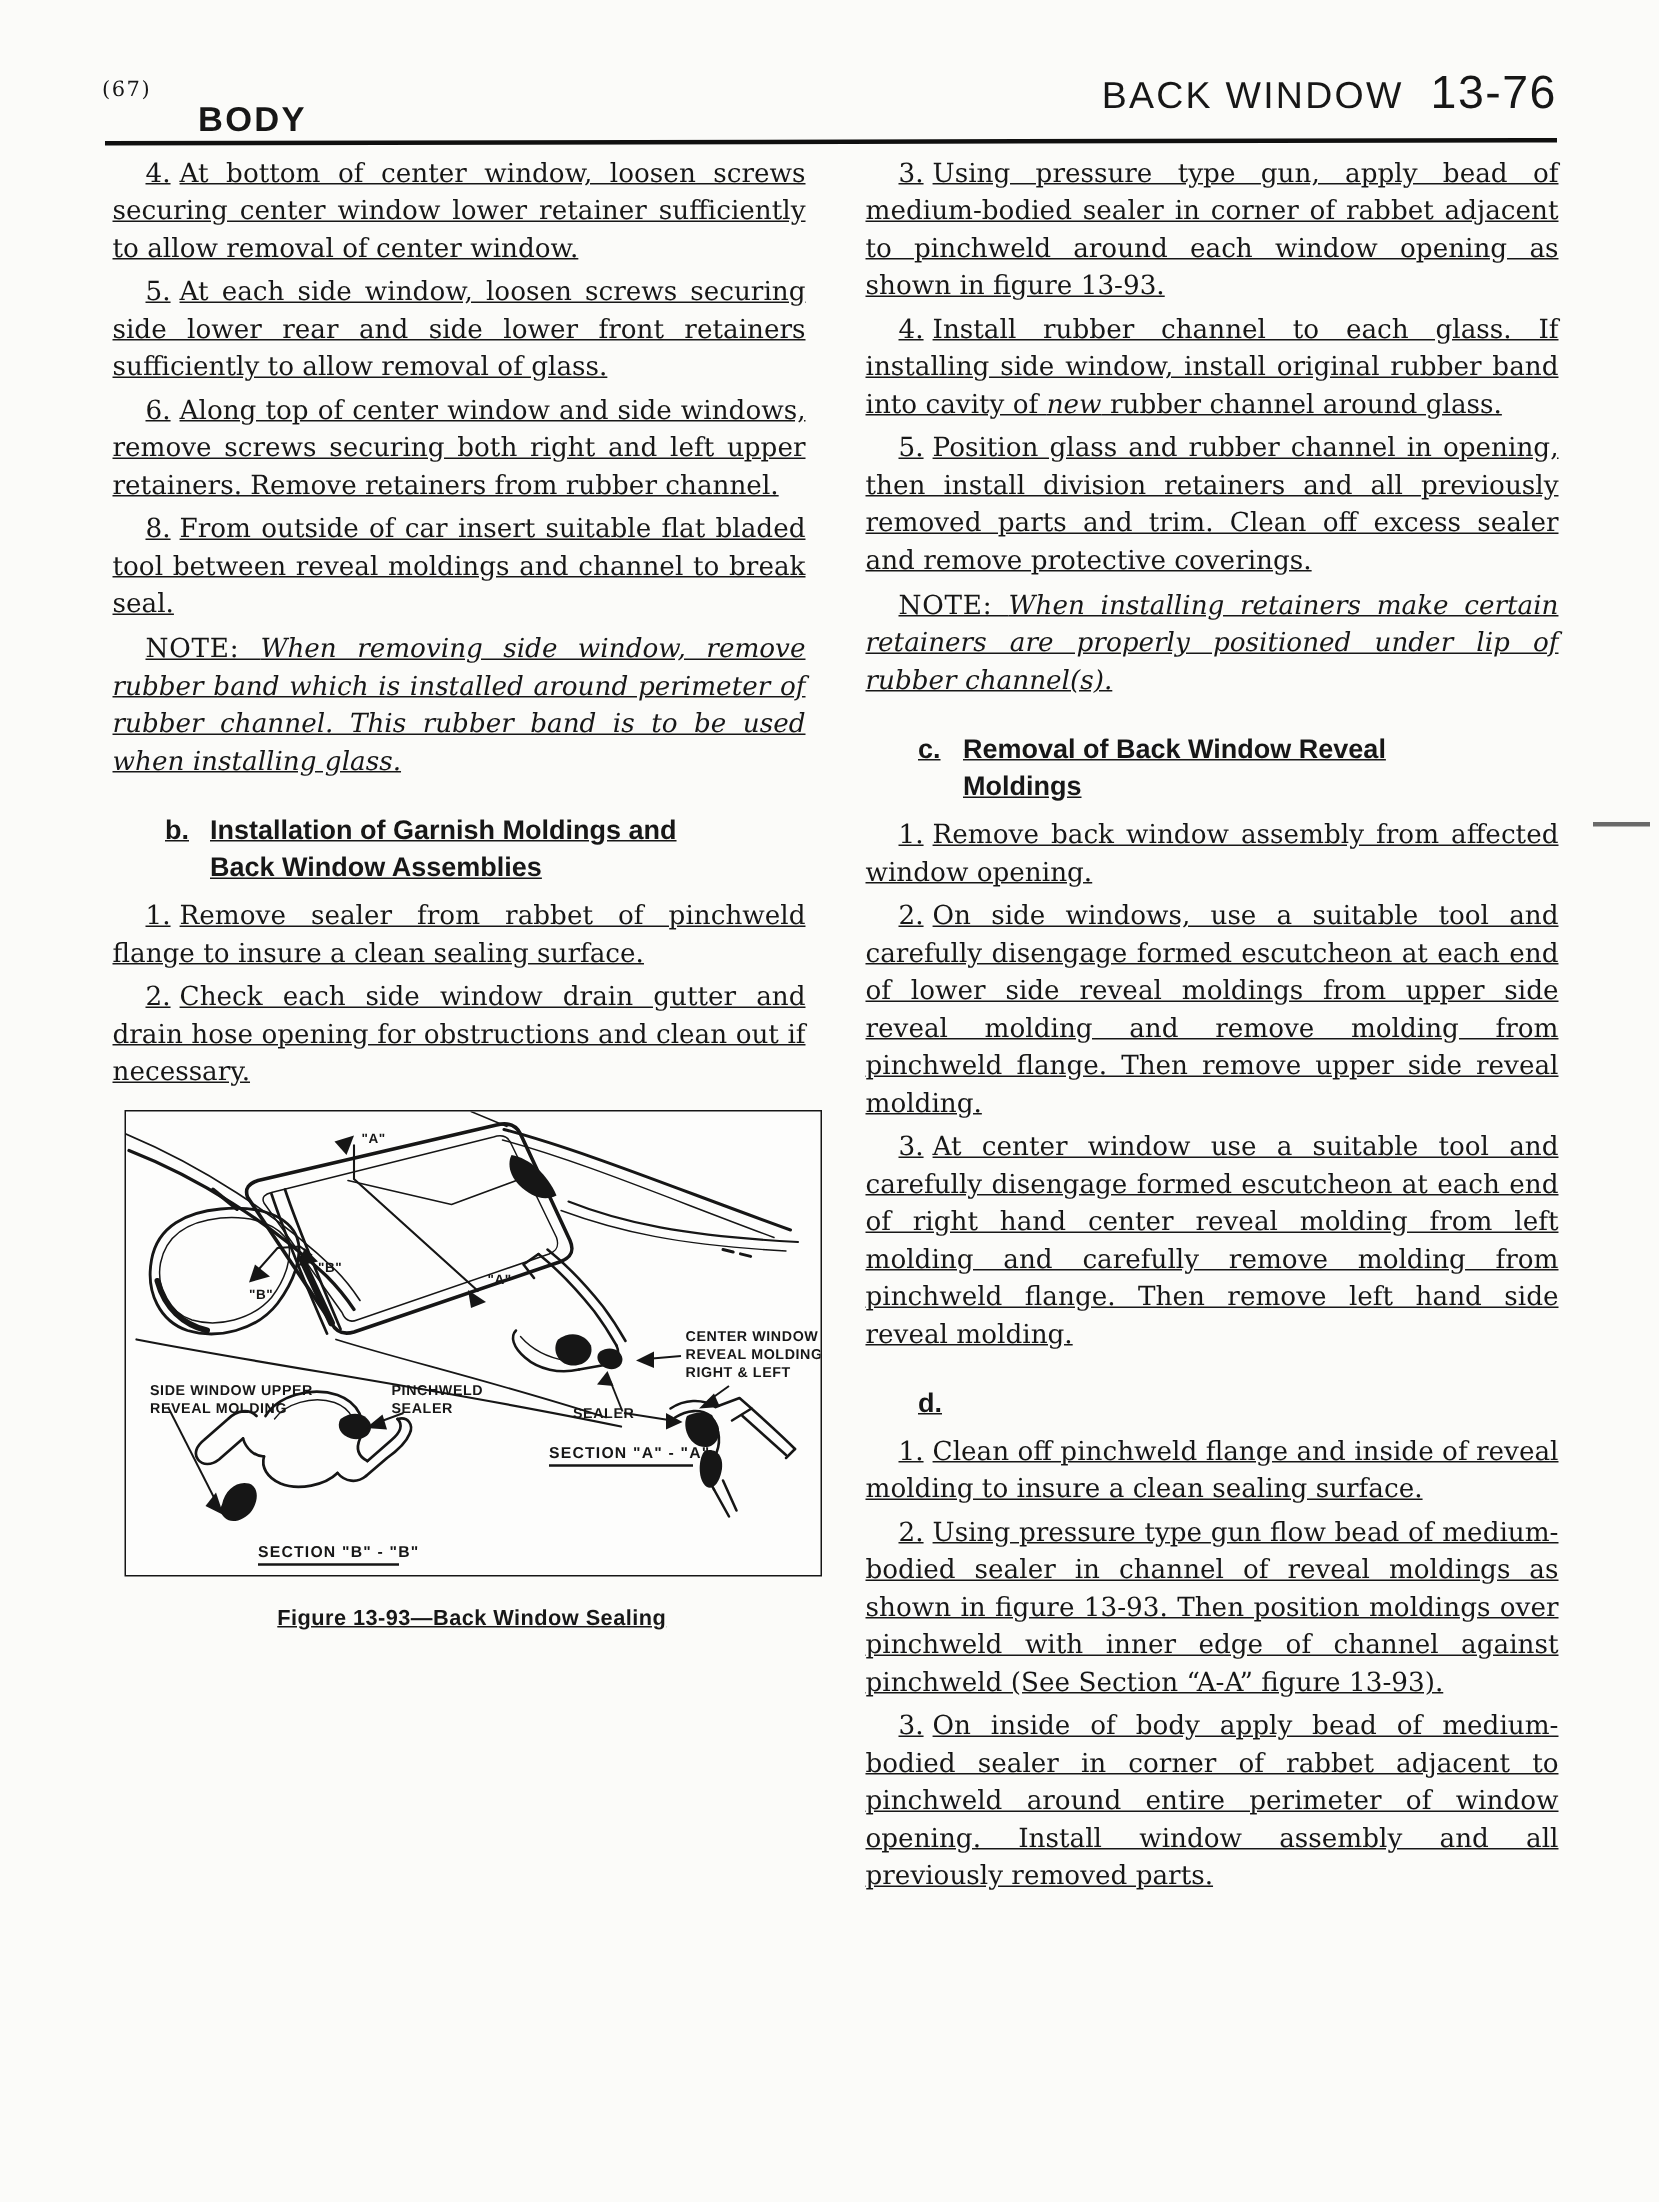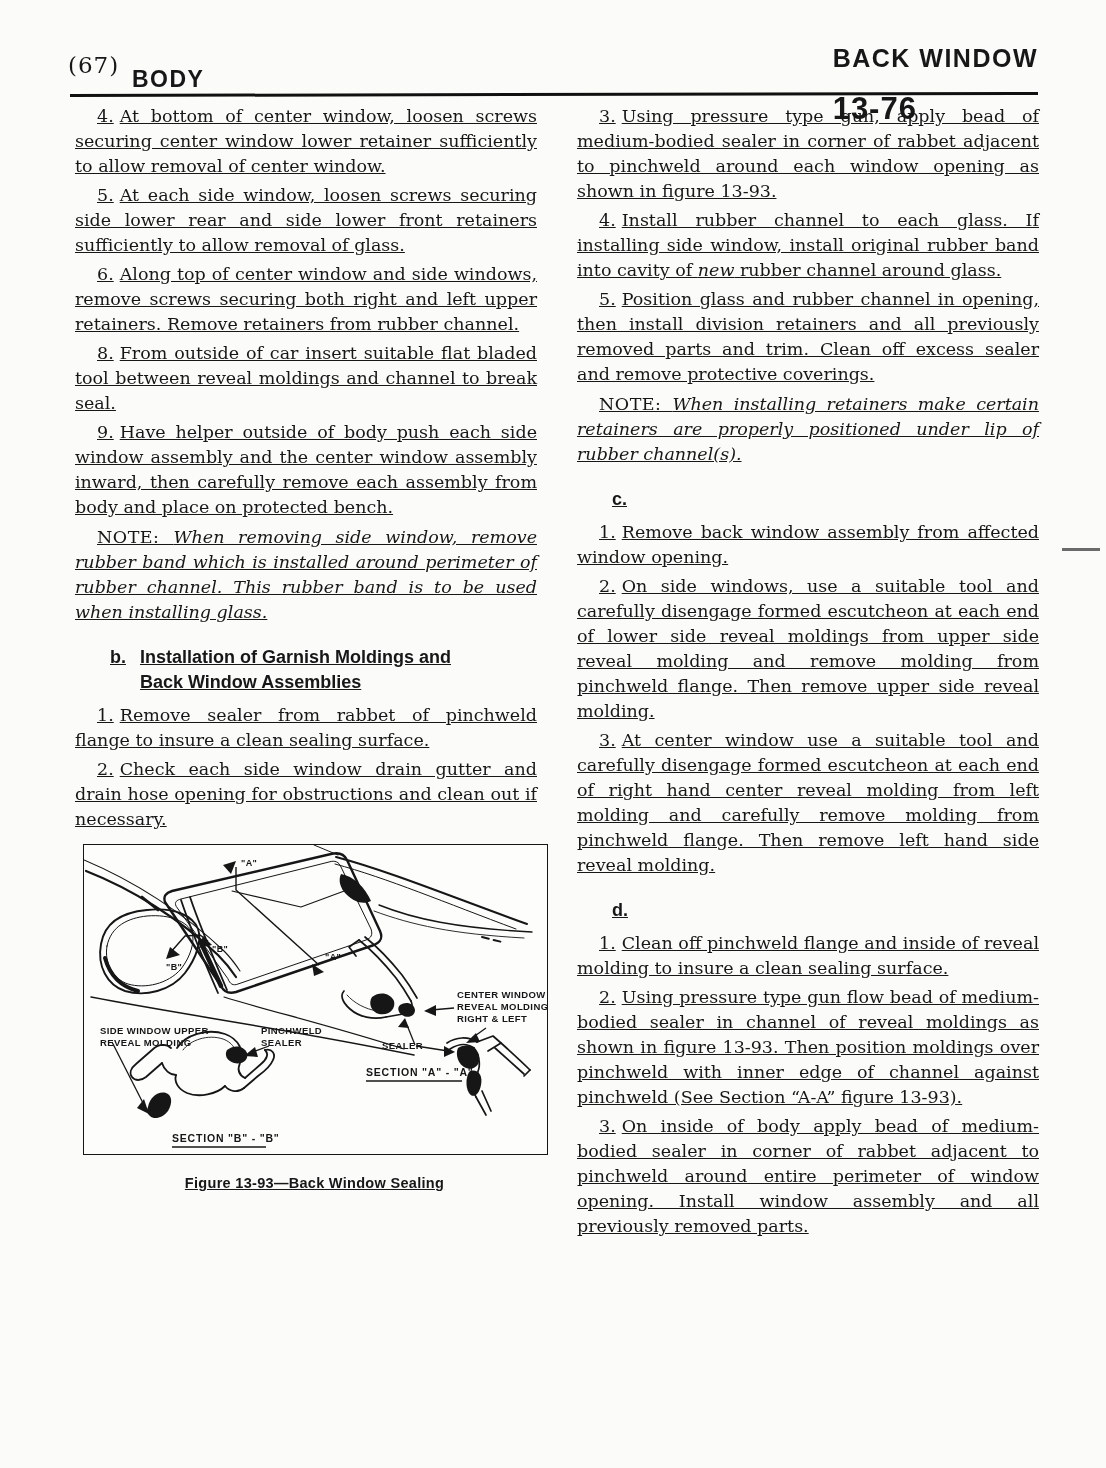--- a/index.html
+++ b/index.html
@@ -7,31 +7,31 @@
     width:1106px;height:1468px;
     background:#fbfbf9;
     color:#171717;
     font-family:"DejaVu Serif", serif;
     position:relative;
     overflow:hidden;
   }
   
   .page-marker{
     position:absolute;left:68px;top:52px;
-    font-size:23px;letter-spacing:1px;
+    font-size:14px;letter-spacing:1px;
   }
   .chapter{
     position:absolute;left:132px;top:66px;
     font-family:Liberation Sans, sans-serif;font-weight:700;
     font-size:23px;letter-spacing:1.5px;
   }
   .header-right{
     position:absolute;right:68px;top:44px;
     display:flex;align-items:baseline;gap:18px;
-    font-family:"Liberation Sans",sans-serif;font-weight:700;flex-direction:column;
+    font-family:"Liberation Sans",sans-serif;font-weight:400;
   }
   .section-title{font-size:25px;letter-spacing:1.5px;}
   .page-number{font-size:31px;letter-spacing:1px;}
   .header-rule{
     position:absolute;left:70px;top:93px;width:968px;height:3px;
     background:#101010;transform:rotate(-0.12deg);
   }
   .margin-mark{
     position:absolute;left:1062px;top:548px;width:38px;height:2.5px;
     background:#6a6a6a;
@@ -84,21 +84,20 @@
 </div>
 <div class="header-rule"></div>
 <div class="margin-mark"></div>
 
 <div class="col col-left">
   <div>
       <p class="step"><span class="num">4.</span><span>At bottom of center window, loosen screws securing center window lower retainer sufficiently to allow removal of center window.</span></p>
       <p class="step"><span class="num">5.</span><span>At each side window, loosen screws securing side lower rear and side lower front retainers sufficiently to allow removal of glass.</span></p>
       <p class="step"><span class="num">6.</span><span>Along top of center window and side windows, remove screws securing both right and left upper retainers. Remove retainers from rubber channel.</span></p>
       <p class="step"><span class="num">8.</span><span>From outside of car insert suitable flat bladed tool between reveal moldings and channel to break seal.</span></p>
-      <p class="step"><span class="num">9.</span><span>Have helper outside of body push each side window assembly and the center window assembly inward, then carefully remove each assembly from body and place on protected bench.</span></p>
       <p class="note"><span class="note-label">NOTE: </span><span class="note-text">When removing side window, remove rubber band which is installed around perimeter of rubber channel. This rubber band is to be used when installing glass.</span></p>
       <div class="heading">
         <span class="hletter">b.</span>
         <span class="htext">Installation of Garnish Moldings and Back Window Assemblies</span>
       </div>
       <p class="step"><span class="num">1.</span><span>Remove sealer from rabbet of pinchweld flange to insure a clean sealing surface.</span></p>
       <p class="step"><span class="num">2.</span><span>Check each side window drain gutter and drain hose opening for obstructions and clean out if necessary.</span></p>
     </div>
 
   <figure class="fig">
@@ -217,20 +216,21 @@
 </div>
 
 <div class="col col-right">
   <div>
       <p class="step"><span class="num">3.</span><span>Using pressure type gun, apply bead of medium-bodied sealer in corner of rabbet adjacent to pinchweld around each window opening as shown in figure 13-93.</span></p>
       <p class="step"><span class="num">4.</span><span>Install rubber channel to each glass. If installing side window, install original rubber band into cavity of </span><span class="ital">new</span><span> rubber channel around glass.</span></p>
       <p class="step"><span class="num">5.</span><span>Position glass and rubber channel in opening, then install division retainers and all previously removed parts and trim. Clean off excess sealer and remove protective coverings.</span></p>
       <p class="note"><span class="note-label">NOTE: </span><span class="note-text">When installing retainers make certain retainers are properly positioned under lip of rubber channel(s).</span></p>
       <div class="heading">
         <span class="hletter">c.</span>
+        <span class="htext">Removal of Back Window Reveal Moldings</span>
       </div>
       <p class="step"><span class="num">1.</span><span>Remove back window assembly from affected window opening.</span></p>
       <p class="step"><span class="num">2.</span><span>On side windows, use a suitable tool and carefully disengage formed escutcheon at each end of lower side reveal moldings from upper side reveal molding and remove molding from pinchweld flange. Then remove upper side reveal molding.</span></p>
       <p class="step"><span class="num">3.</span><span>At center window use a suitable tool and carefully disengage formed escutcheon at each end of right hand center reveal molding from left molding and carefully remove molding from pinchweld flange. Then remove left hand side reveal molding.</span></p>
       <div class="heading">
         <span class="hletter">d.</span>
       </div>
       <p class="step"><span class="num">1.</span><span>Clean off pinchweld flange and inside of reveal molding to insure a clean sealing surface.</span></p>
       <p class="step"><span class="num">2.</span><span>Using pressure type gun flow bead of medium-bodied sealer in channel of reveal moldings as shown in figure 13-93. Then position moldings over pinchweld with inner edge of channel against pinchweld (See Section “A-A” figure 13-93).</span></p>
       <p class="step"><span class="num">3.</span><span>On inside of body apply bead of medium-bodied sealer in corner of rabbet adjacent to pinchweld around entire perimeter of window opening. Install window assembly and all previously removed parts.</span></p>

